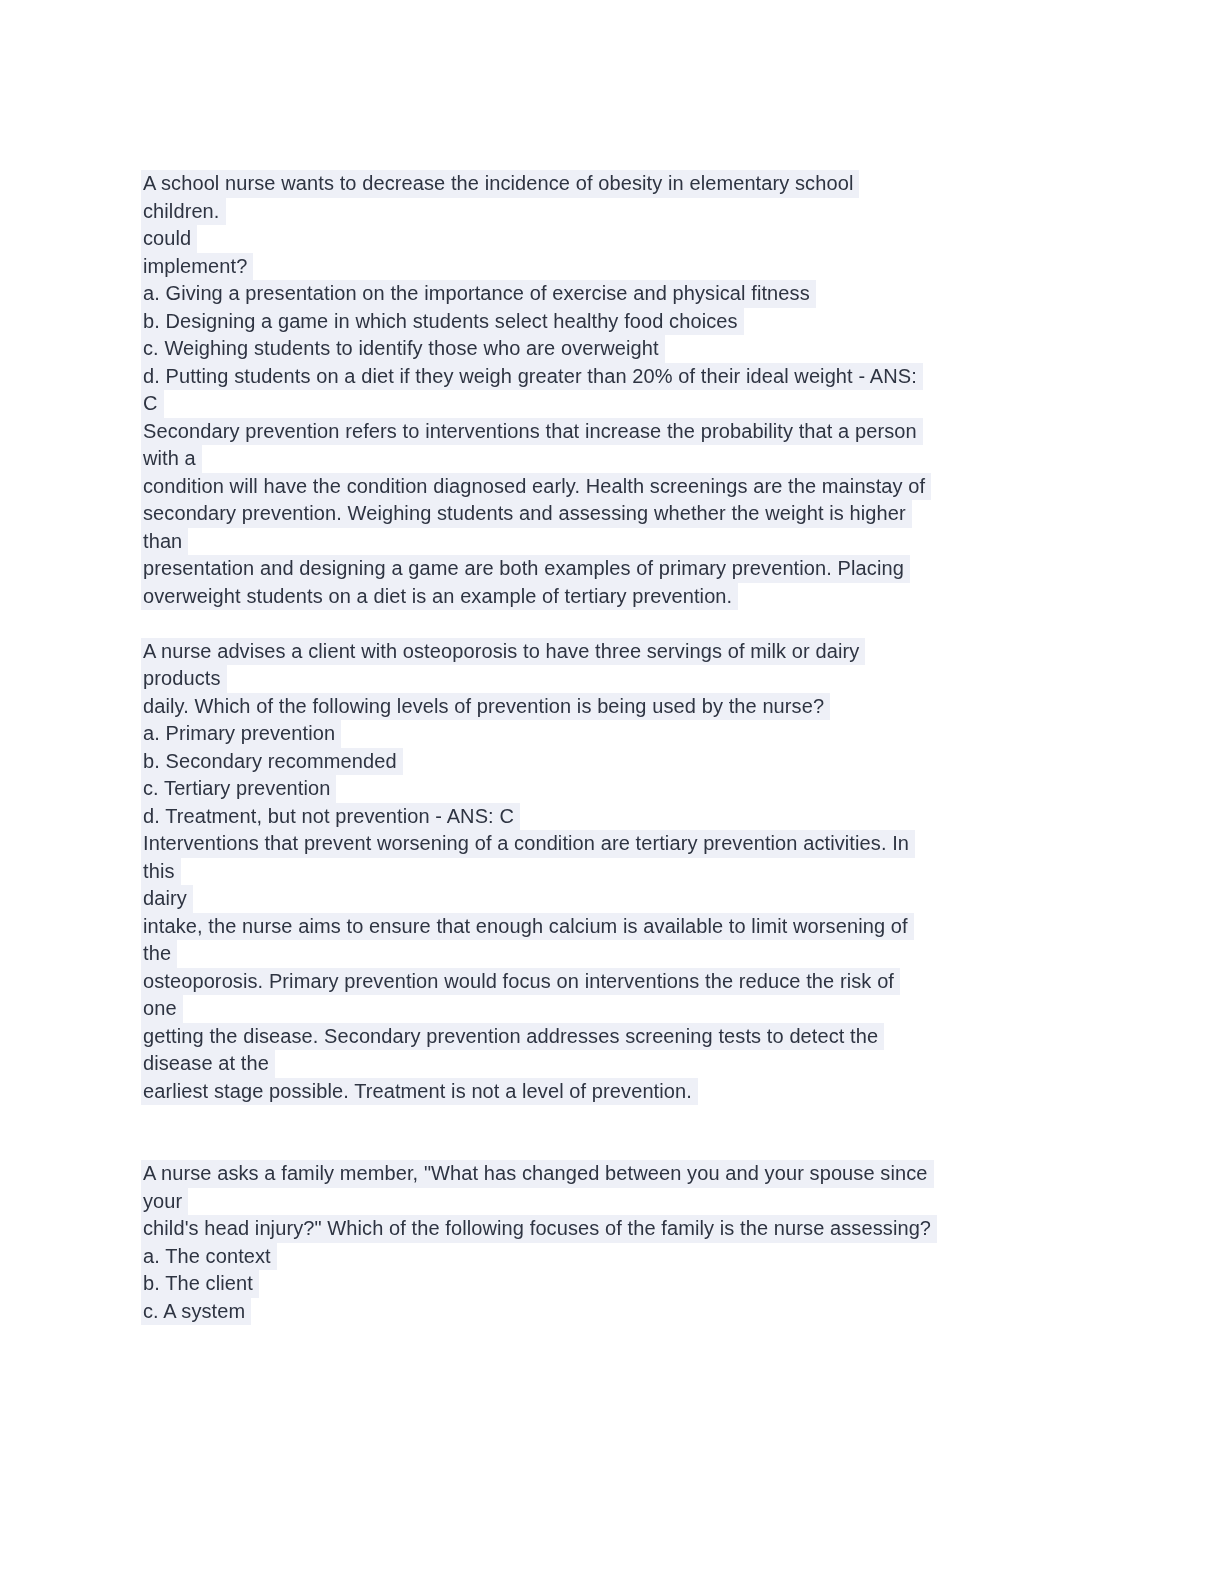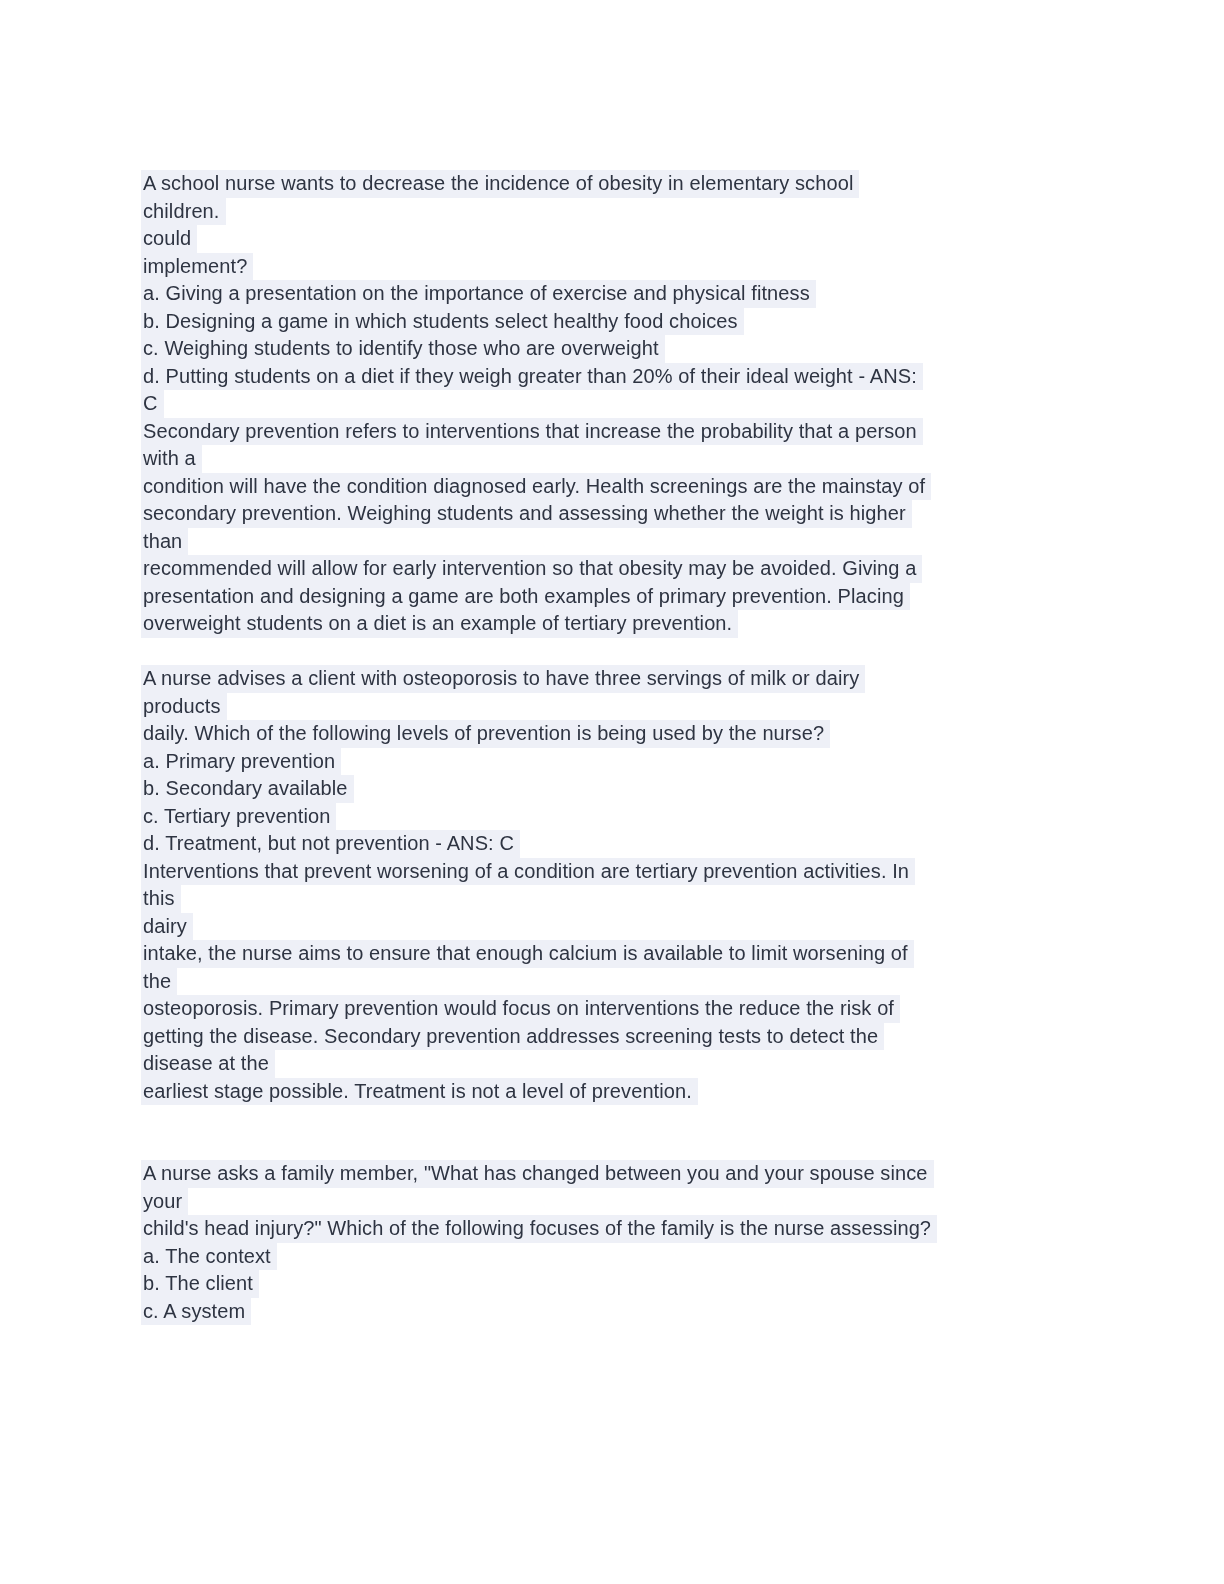--- a/index.html
+++ b/index.html
@@ -54,37 +54,37 @@
       <div class="line"><span class="hl">a. Giving a presentation on the importance of exercise and physical fitness</span></div>
       <div class="line"><span class="hl">b. Designing a game in which students select healthy food choices</span></div>
       <div class="line"><span class="hl">c. Weighing students to identify those who are overweight</span></div>
       <div class="line"><span class="hl">d. Putting students on a diet if they weigh greater than 20% of their ideal weight - ANS:</span></div>
       <div class="line"><span class="hl">C</span></div>
       <div class="line"><span class="hl">Secondary prevention refers to interventions that increase the probability that a person</span></div>
       <div class="line"><span class="hl">with a</span></div>
       <div class="line"><span class="hl">condition will have the condition diagnosed early. Health screenings are the mainstay of</span></div>
       <div class="line"><span class="hl">secondary prevention. Weighing students and assessing whether the weight is higher</span></div>
       <div class="line"><span class="hl">than</span></div>
-      <div class="line"><span class="hl">recommended will allow for early intervention so that obesity may be avoided. Giving a</span></div>
       <div class="line"><span class="hl">presentation and designing a game are both examples of primary prevention. Placing</span></div>
       <div class="line"><span class="hl">overweight students on a diet is an example of tertiary prevention.</span></div>
       <div class="line"></div>
       <div class="line"><span class="hl">A nurse advises a client with osteoporosis to have three servings of milk or dairy</span></div>
       <div class="line"><span class="hl">products</span></div>
       <div class="line"><span class="hl">daily. Which of the following levels of prevention is being used by the nurse?</span></div>
       <div class="line"><span class="hl">a. Primary prevention</span></div>
-      <div class="line"><span class="hl">b. Secondary available</span></div>
+      <div class="line"><span class="hl">b. Secondary recommended</span></div>
       <div class="line"><span class="hl">c. Tertiary prevention</span></div>
       <div class="line"><span class="hl">d. Treatment, but not prevention - ANS: C</span></div>
       <div class="line"><span class="hl">Interventions that prevent worsening of a condition are tertiary prevention activities. In</span></div>
       <div class="line"><span class="hl">this</span></div>
       <div class="line"><span class="hl">dairy</span></div>
       <div class="line"><span class="hl">intake, the nurse aims to ensure that enough calcium is available to limit worsening of</span></div>
       <div class="line"><span class="hl">the</span></div>
       <div class="line"><span class="hl">osteoporosis. Primary prevention would focus on interventions the reduce the risk of</span></div>
+      <div class="line"><span class="hl">one</span></div>
       <div class="line"><span class="hl">getting the disease. Secondary prevention addresses screening tests to detect the</span></div>
       <div class="line"><span class="hl">disease at the</span></div>
       <div class="line"><span class="hl">earliest stage possible. Treatment is not a level of prevention.</span></div>
       <div class="line"></div>
       <div class="line"></div>
       <div class="line"><span class="hl">A nurse asks a family member, "What has changed between you and your spouse since</span></div>
       <div class="line"><span class="hl">your</span></div>
       <div class="line"><span class="hl">child's head injury?" Which of the following focuses of the family is the nurse assessing?</span></div>
       <div class="line"><span class="hl">a. The context</span></div>
       <div class="line"><span class="hl">b. The client</span></div>

